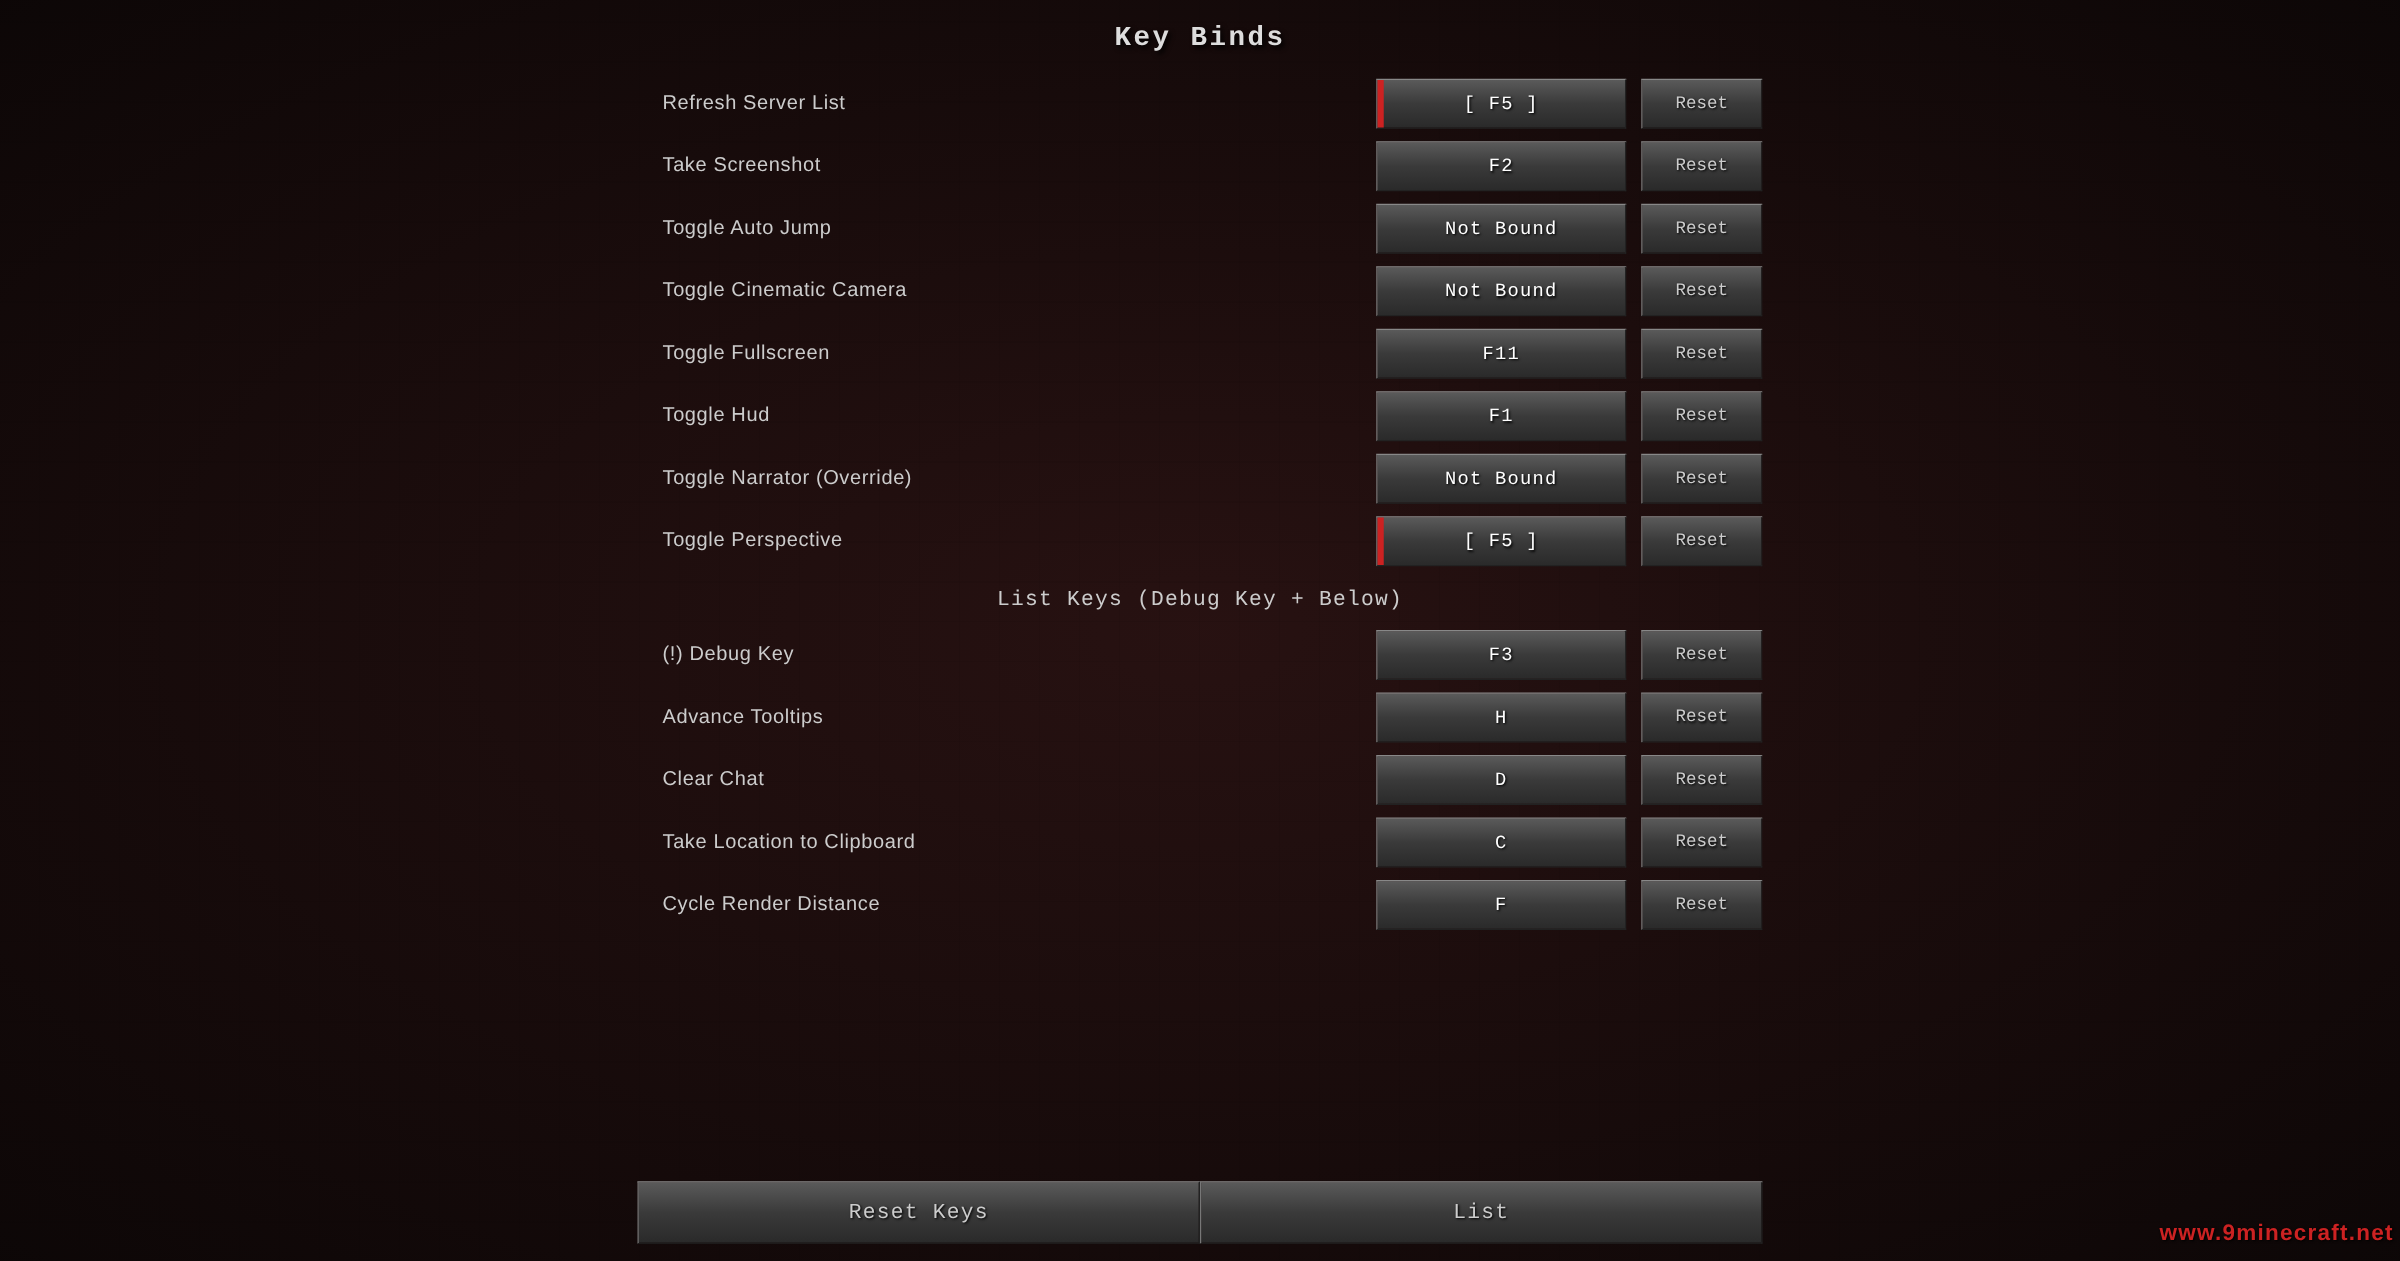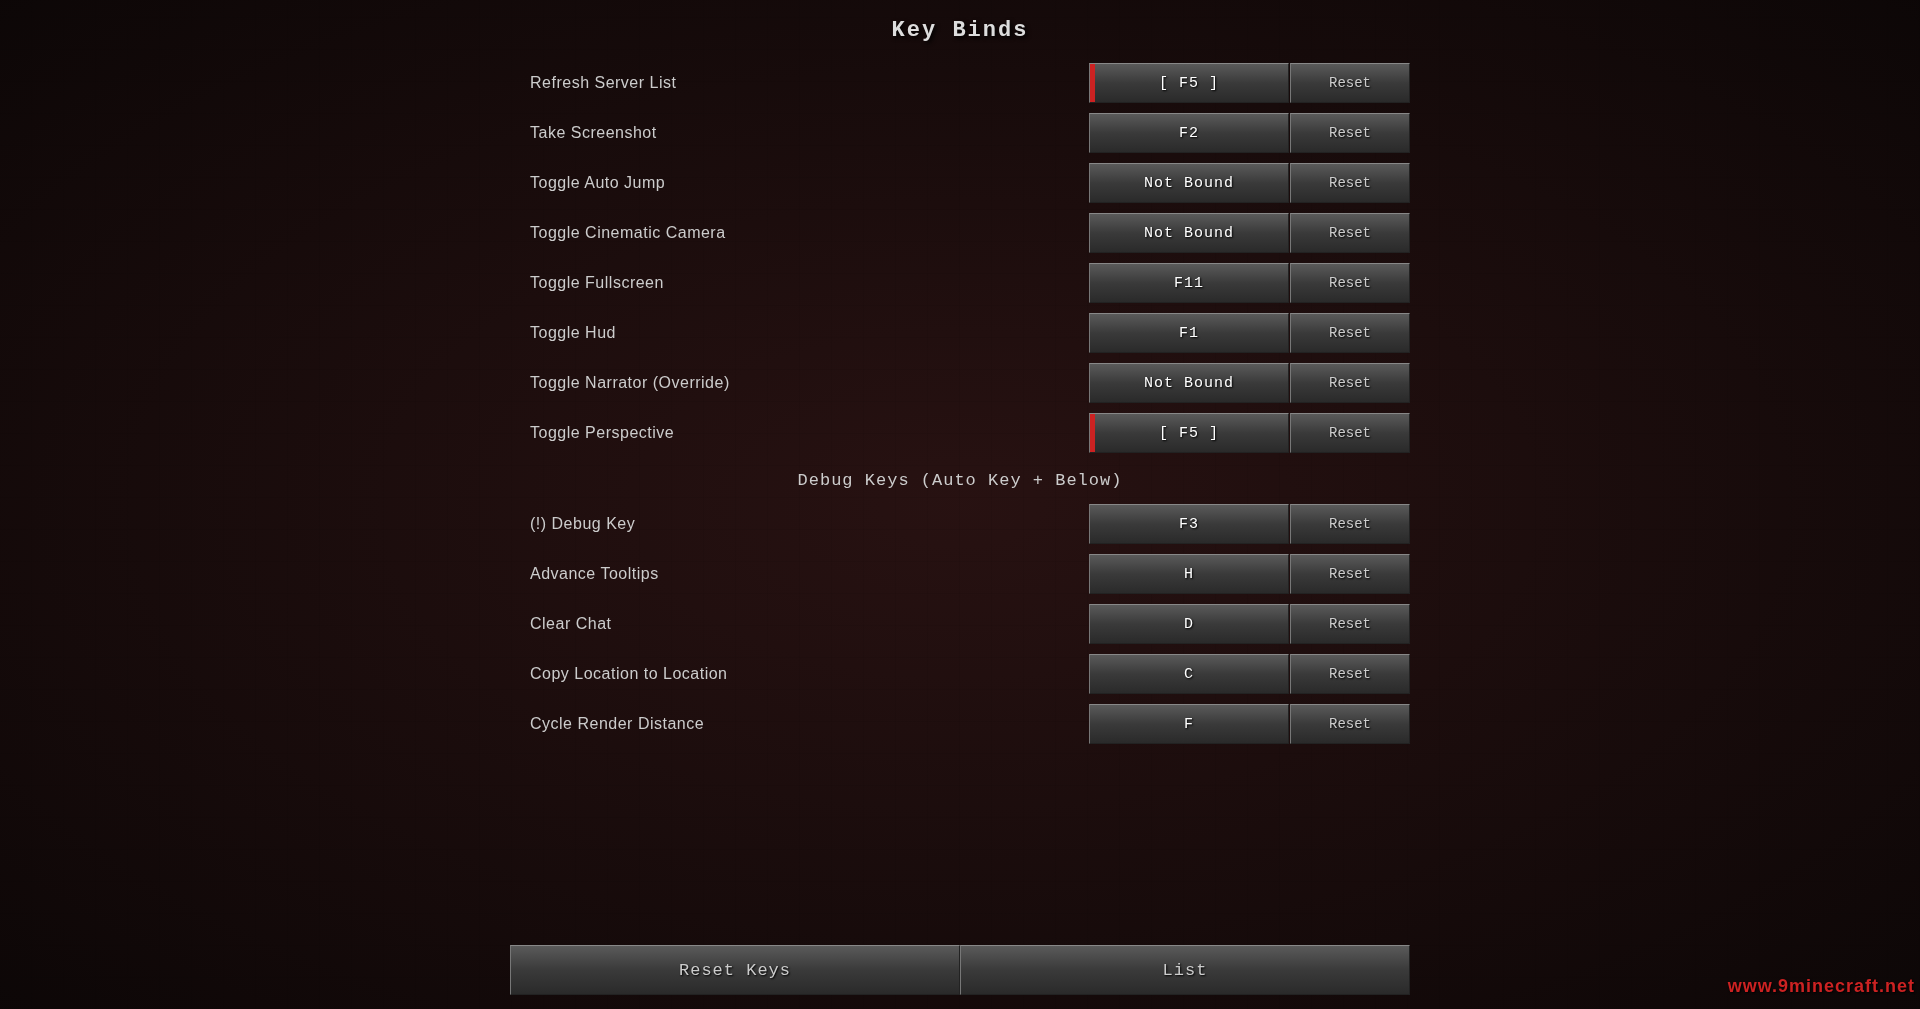--- a/index.html
+++ b/index.html
@@ -127,31 +127,31 @@
       bottom: 0;
       width: 5px;
       background: #cc2222;
     }
 
     .keybind-btn .btn-text {
       font-family: 'Courier New', monospace;
     }
 
     .reset-btn {
-      width: 120px;
+      width: 97px;
       height: 40px;
       background: linear-gradient(180deg, #5a5a5a 0%, #3a3a3a 50%, #2a2a2a 100%);
       border: 1px solid #222;
       border-top-color: #888;
       border-left-color: #777;
       color: #cccccc;
       font-family: 'Courier New', monospace;
       font-size: 14px;
       cursor: pointer;
-      margin-left: 1px;
+      margin-left: 12px;
       display: flex;
       align-items: center;
       justify-content: center;
       text-shadow: 1px 1px 2px #000;
     }
 
     .bottom-bar {
       position: relative;
       z-index: 1;
       width: 900px;
@@ -251,21 +251,21 @@
           </div>
           <div class="keybind-row">
             <div class="keybind-label">Toggle Perspective</div>
             <button class="keybind-btn conflict">
               <span class="btn-text">[ F5 ]</span>
             </button>
             <button class="reset-btn">Reset</button>
           </div>
         </div>
 
-      <div class="section-header">Debug Keys (Auto Key + Below)</div>
+      <div class="section-header">List Keys (Debug Key + Below)</div>
 
       <div id="debug-keybinds-container">
           <div class="keybind-row">
             <div class="keybind-label">(!) Debug Key</div>
             <button class="keybind-btn">
               <span class="btn-text">F3</span>
             </button>
             <button class="reset-btn">Reset</button>
           </div>
           <div class="keybind-row">
@@ -276,21 +276,21 @@
             <button class="reset-btn">Reset</button>
           </div>
           <div class="keybind-row">
             <div class="keybind-label">Clear Chat</div>
             <button class="keybind-btn">
               <span class="btn-text">D</span>
             </button>
             <button class="reset-btn">Reset</button>
           </div>
           <div class="keybind-row">
-            <div class="keybind-label">Copy Location to Location</div>
+            <div class="keybind-label">Take Location to Clipboard</div>
             <button class="keybind-btn">
               <span class="btn-text">C</span>
             </button>
             <button class="reset-btn">Reset</button>
           </div>
           <div class="keybind-row">
             <div class="keybind-label">Cycle Render Distance</div>
             <button class="keybind-btn">
               <span class="btn-text">F</span>
             </button>

